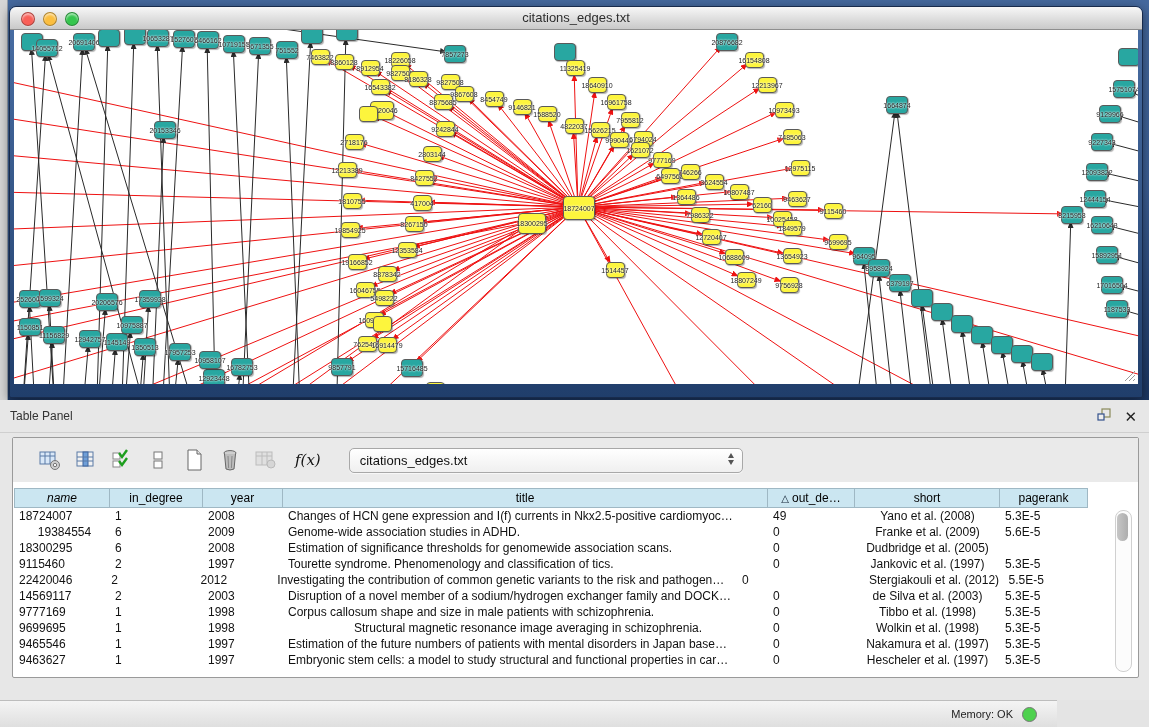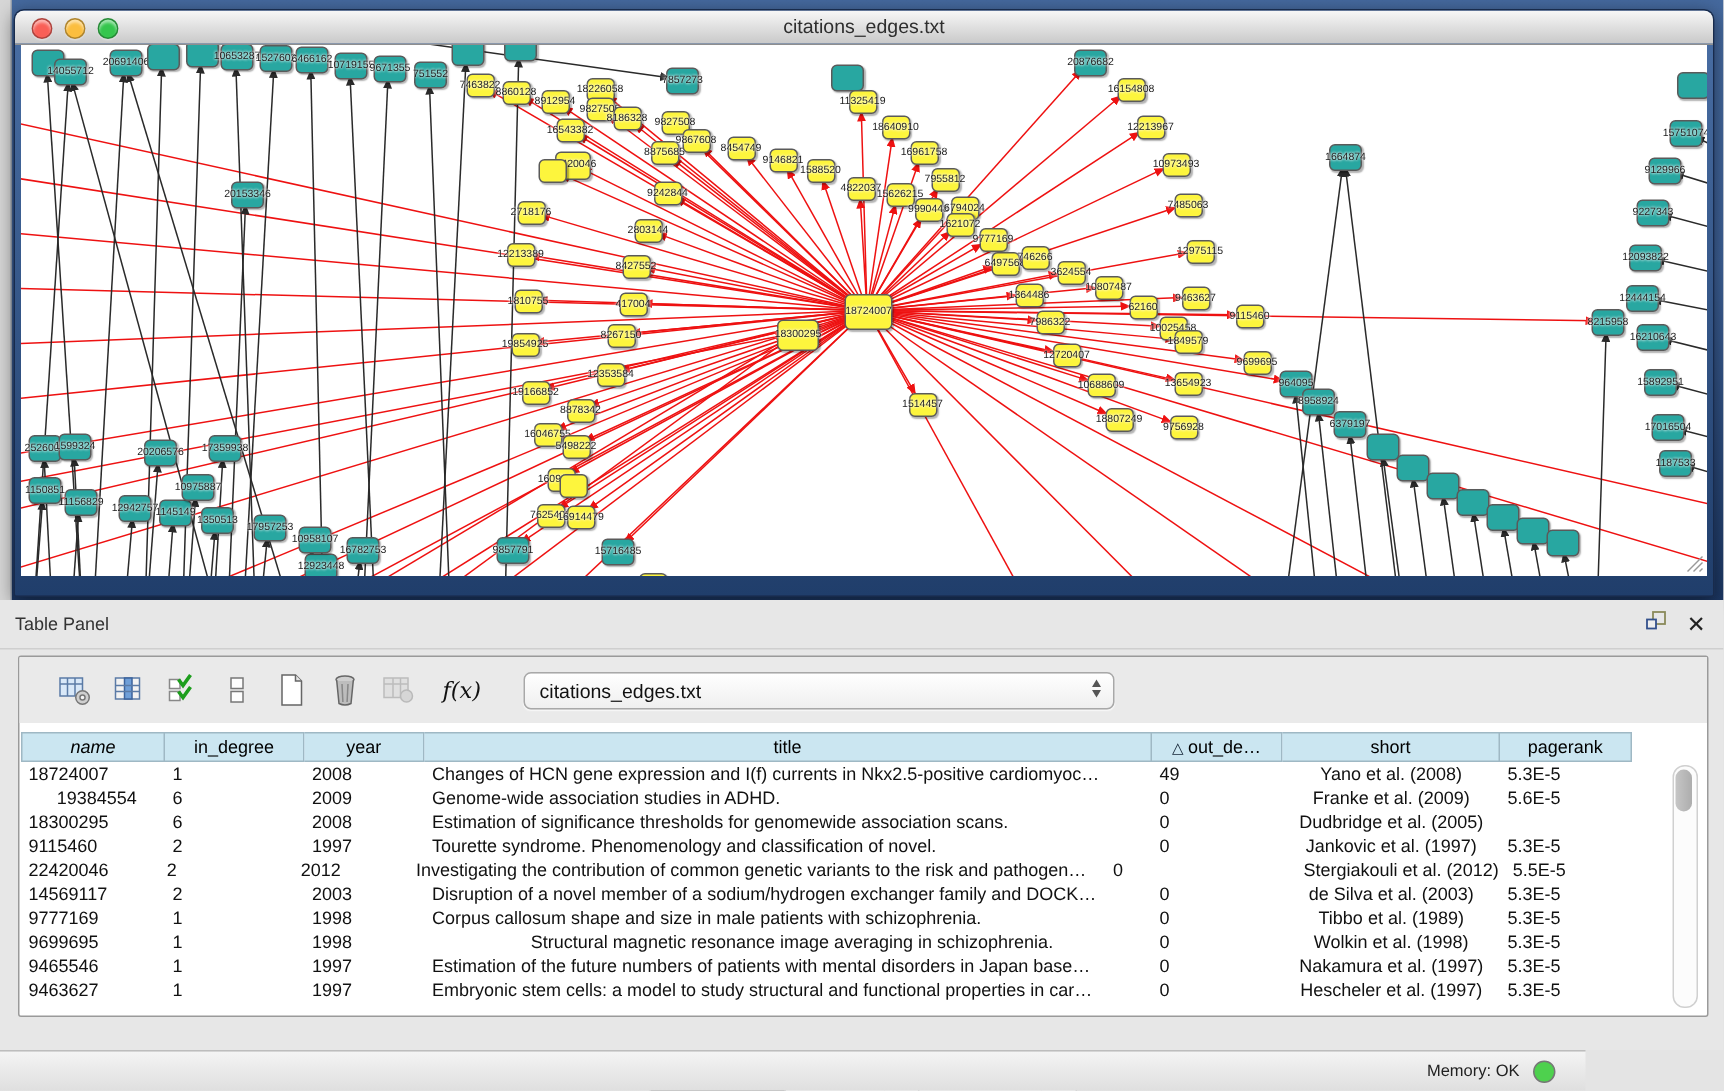--- a/index.html
+++ b/index.html
@@ -713,21 +713,21 @@
           <div class="td" style="width: 80px;">2008</div>
           <div class="td" style="width: 485px;">Estimation of significance thresholds for genomewide association scans.</div>
           <div class="td" style="width: 87px;">0</div>
           <div class="td center" style="width: 145px;">Dudbridge et al. (2005)</div>
           <div class="td" style="width: 88px; margin-top: 37px;">5.9E-5</div>
         </div>
         <div class="tr">
           <div class="td" style="width: 96px;">9115460</div>
           <div class="td" style="width: 93px;">2</div>
           <div class="td" style="width: 80px;">1997</div>
-          <div class="td" style="width: 485px;">Tourette syndrome. Phenomenology and classification of novel.</div>
+          <div class="td" style="width: 485px;">Tourette syndrome. Phenomenology and classification of tics.</div>
           <div class="td" style="width: 87px;">0</div>
           <div class="td center" style="width: 145px;">Jankovic et al. (1997)</div>
           <div class="td" style="width: 88px;">5.3E-5</div>
         </div>
         <div class="tr">
           <div class="td" style="width: 96px;">22420046</div>
           <div class="td" style="width: 93px;">2</div>
           <div class="td" style="width: 80px;">2012</div>
           <div class="td" style="width: 485px;">Investigating the contribution of common genetic variants to the risk and pathogen…</div>
           <div class="td" style="width: 87px;">0</div>
@@ -742,21 +742,21 @@
           <div class="td" style="width: 87px;">0</div>
           <div class="td center" style="width: 145px;">de Silva et al. (2003)</div>
           <div class="td" style="width: 88px;">5.3E-5</div>
         </div>
         <div class="tr">
           <div class="td" style="width: 96px;">9777169</div>
           <div class="td" style="width: 93px;">1</div>
           <div class="td" style="width: 80px;">1998</div>
           <div class="td" style="width: 485px;">Corpus callosum shape and size in male patients with schizophrenia.</div>
           <div class="td" style="width: 87px;">0</div>
-          <div class="td center" style="width: 145px;">Tibbo et al. (1989)</div>
+          <div class="td center" style="width: 145px;">Tibbo et al. (1998)</div>
           <div class="td" style="width: 88px;">5.3E-5</div>
         </div>
         <div class="tr">
           <div class="td" style="width: 96px;">9699695</div>
           <div class="td" style="width: 93px;">1</div>
           <div class="td" style="width: 80px;">1998</div>
           <div class="td" style="width: 485px; text-align: center;">Structural magnetic resonance image averaging in schizophrenia.</div>
           <div class="td" style="width: 87px;">0</div>
           <div class="td center" style="width: 145px;">Wolkin et al. (1998)</div>
           <div class="td" style="width: 88px;">5.3E-5</div>

